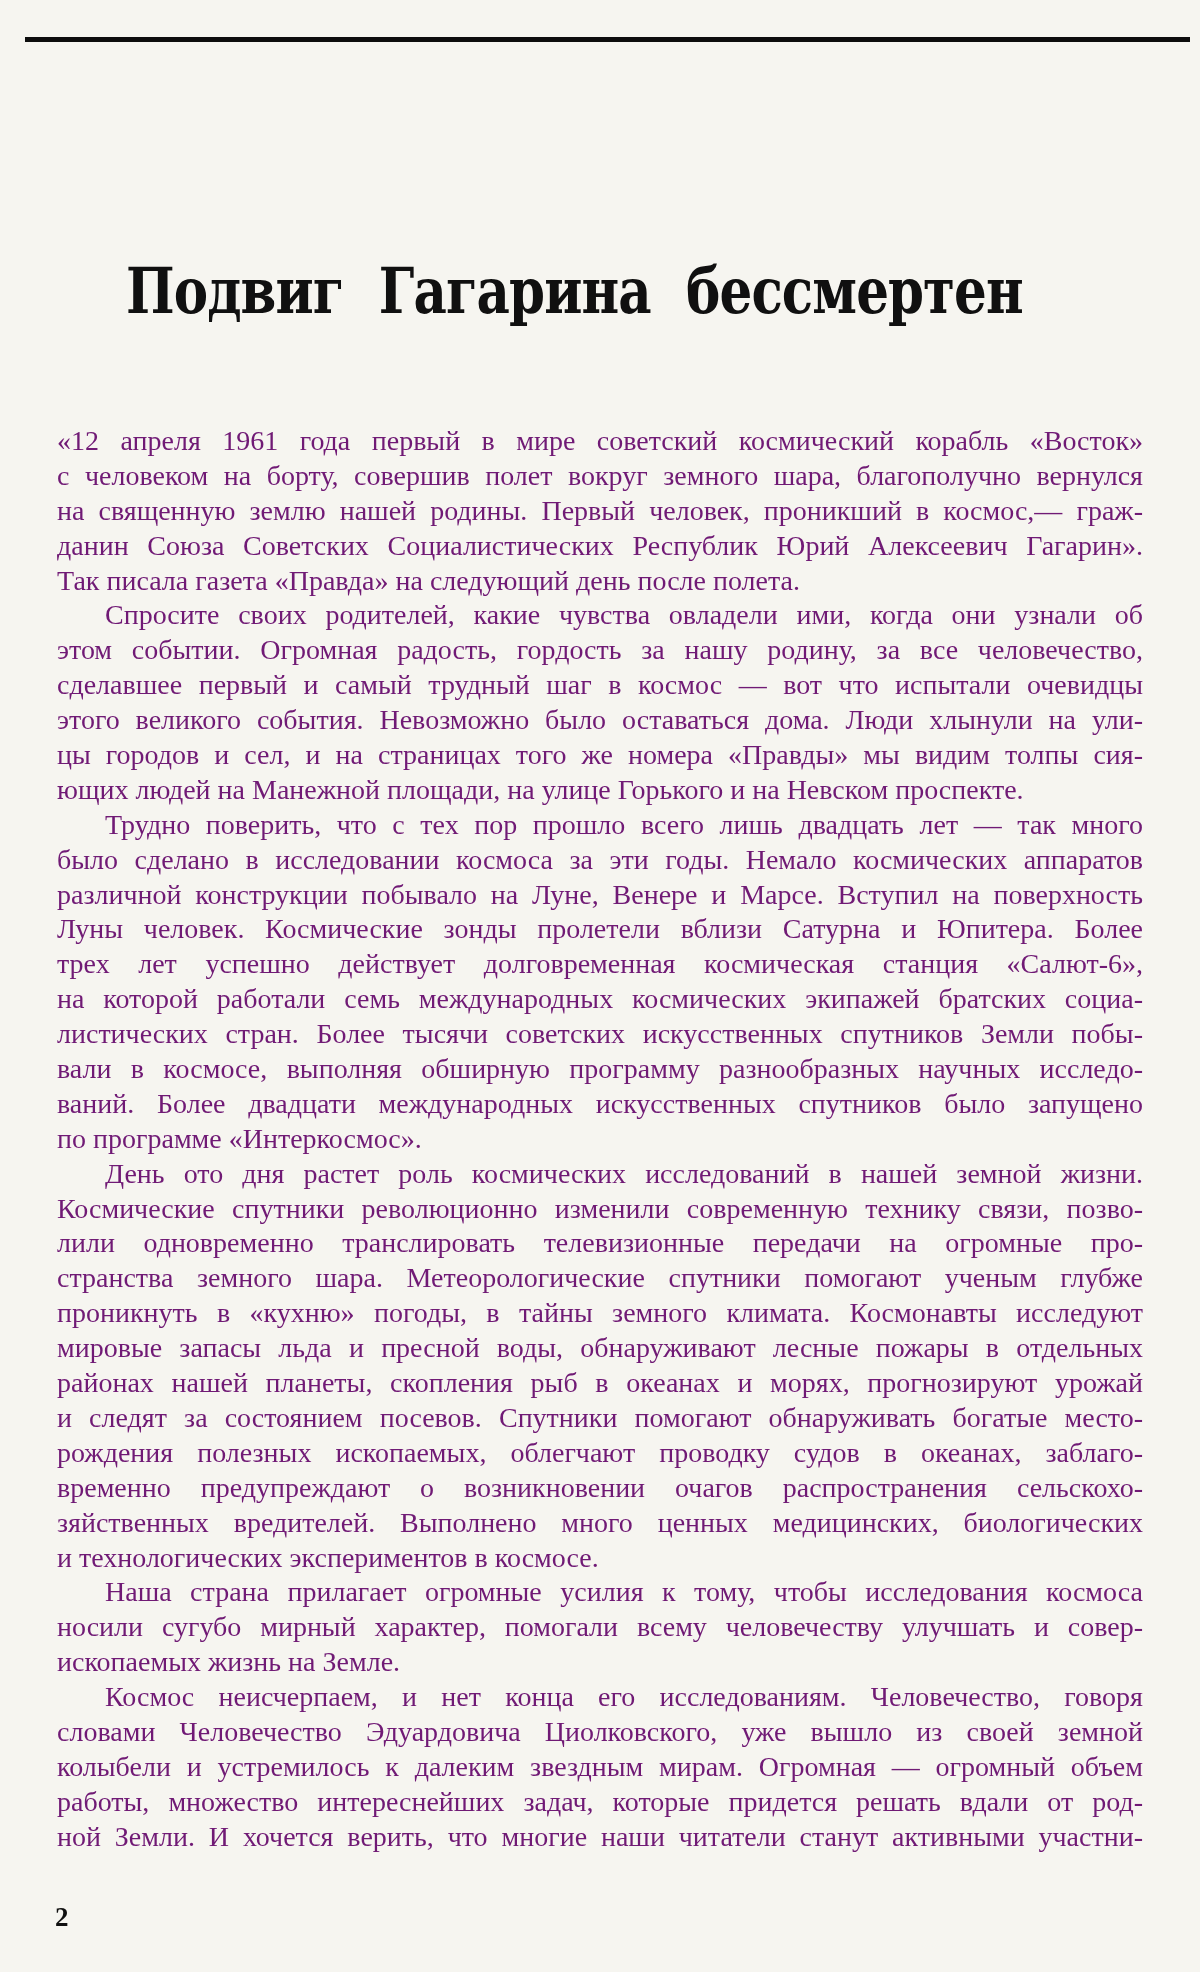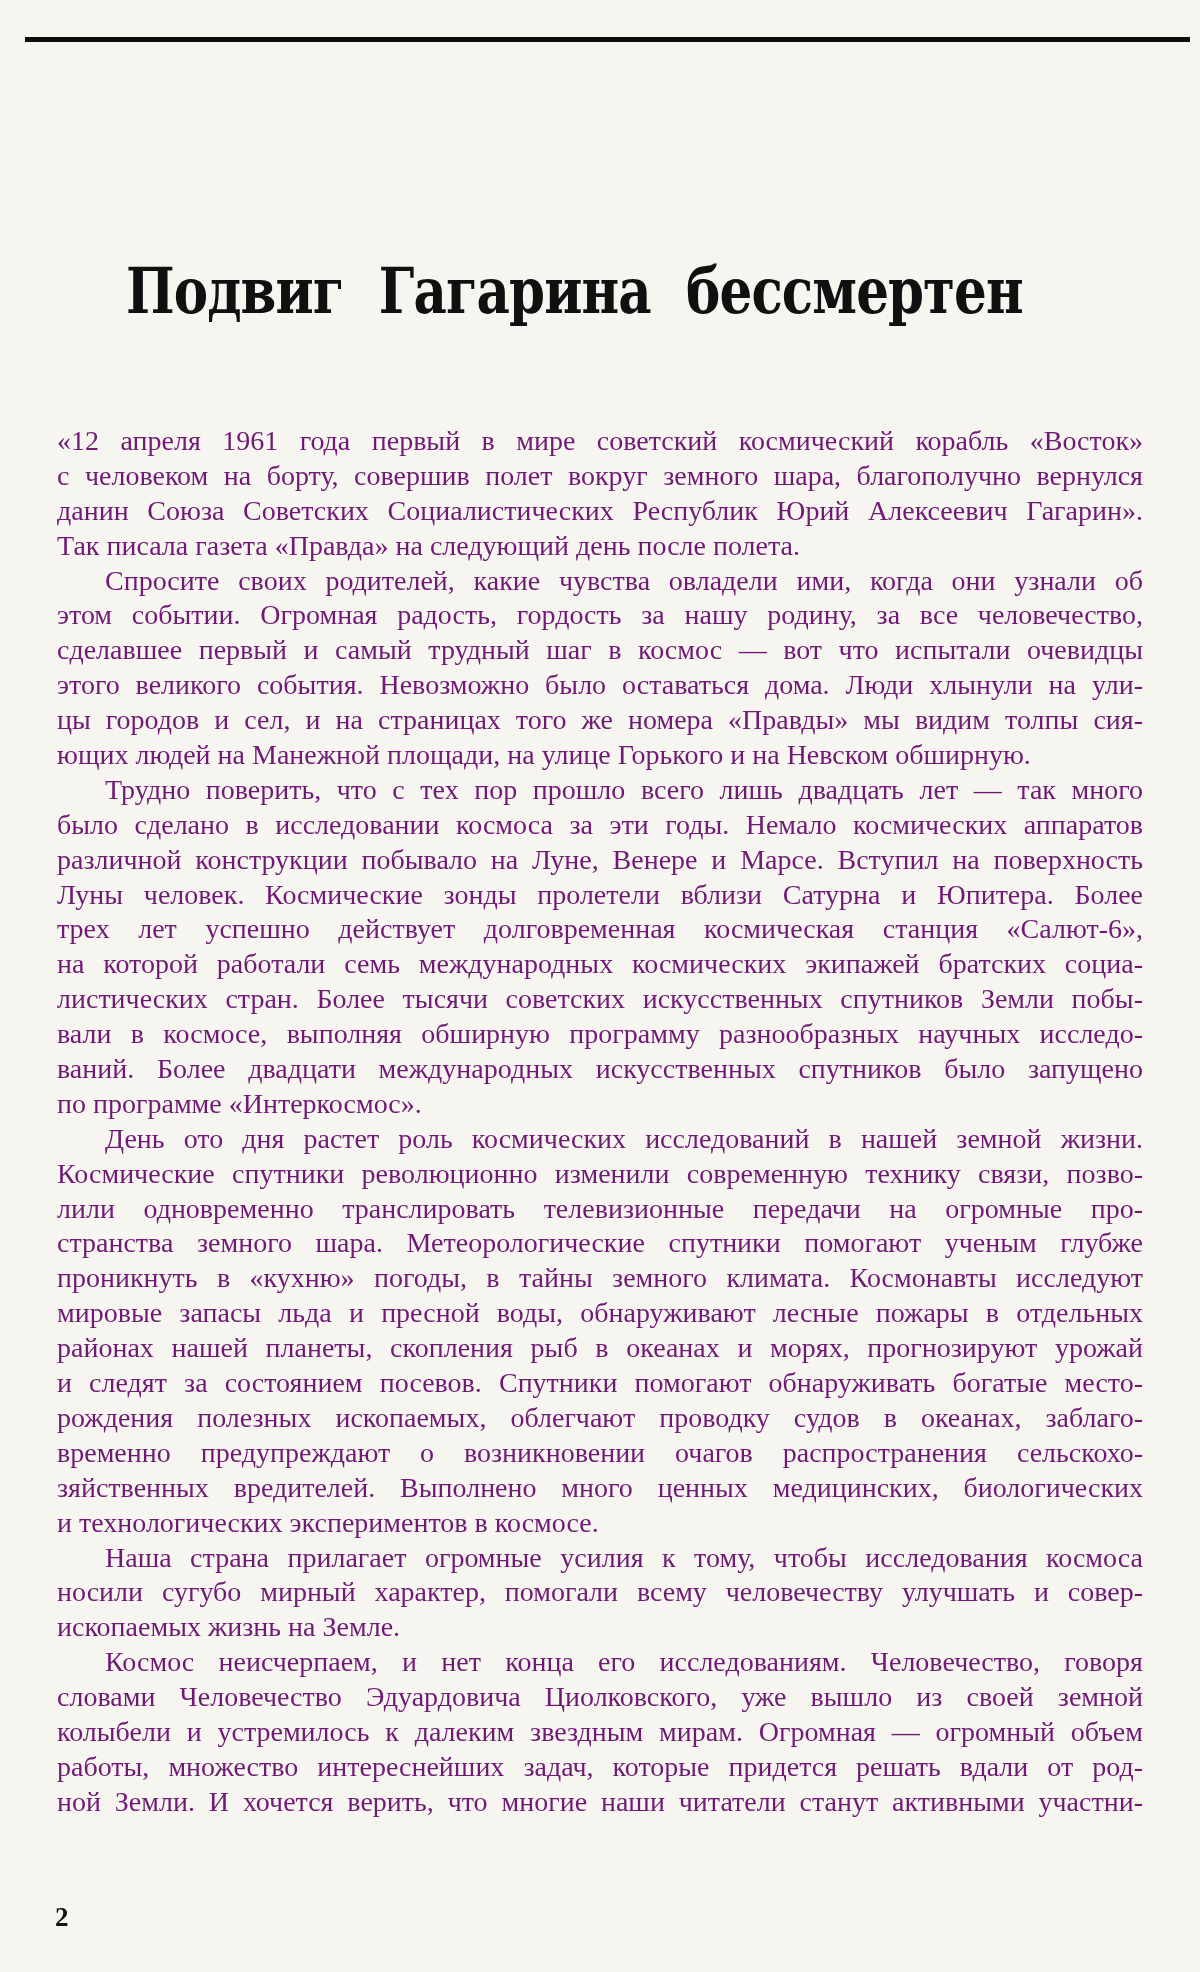--- a/index.html
+++ b/index.html
@@ -90,30 +90,31 @@
   <div class="top-rule"></div>
 
   <div class="title-wrap">
     <div class="page-title">Подвиг Гагарина бессмертен</div>
   </div>
 
   <div class="article" id="article">
       <div class="para">
         <div class="line">«12 апреля 1961 года первый в мире советский космический корабль «Восток»</div>
         <div class="line">с человеком на борту, совершив полет вокруг земного шара, благополучно вернулся</div>
+        <div class="line">на священную землю нашей родины. Первый человек, проникший в космос,— граж-</div>
         <div class="line">данин Союза Советских Социалистических Республик Юрий Алексеевич Гагарин».</div>
         <div class="line last">Так писала газета «Правда» на следующий день после полета.</div>
       </div>
       <div class="para">
         <div class="line indent">Спросите своих родителей, какие чувства овладели ими, когда они узнали об</div>
         <div class="line">этом событии. Огромная радость, гордость за нашу родину, за все человечество,</div>
         <div class="line">сделавшее первый и самый трудный шаг в космос — вот что испытали очевидцы</div>
         <div class="line">этого великого события. Невозможно было оставаться дома. Люди хлынули на ули-</div>
         <div class="line">цы городов и сел, и на страницах того же номера «Правды» мы видим толпы сия-</div>
-        <div class="line last">ющих людей на Манежной площади, на улице Горького и на Невском обширную.</div>
+        <div class="line last">ющих людей на Манежной площади, на улице Горького и на Невском проспекте.</div>
       </div>
       <div class="para">
         <div class="line indent">Трудно поверить, что с тех пор прошло всего лишь двадцать лет — так много</div>
         <div class="line">было сделано в исследовании космоса за эти годы. Немало космических аппаратов</div>
         <div class="line">различной конструкции побывало на Луне, Венере и Марсе. Вступил на поверхность</div>
         <div class="line">Луны человек. Космические зонды пролетели вблизи Сатурна и Юпитера. Более</div>
         <div class="line">трех лет успешно действует долговременная космическая станция «Салют-6»,</div>
         <div class="line">на которой работали семь международных космических экипажей братских социа-</div>
         <div class="line">листических стран. Более тысячи советских искусственных спутников Земли побы-</div>
         <div class="line">вали в космосе, выполняя обширную программу разнообразных научных исследо-</div>

